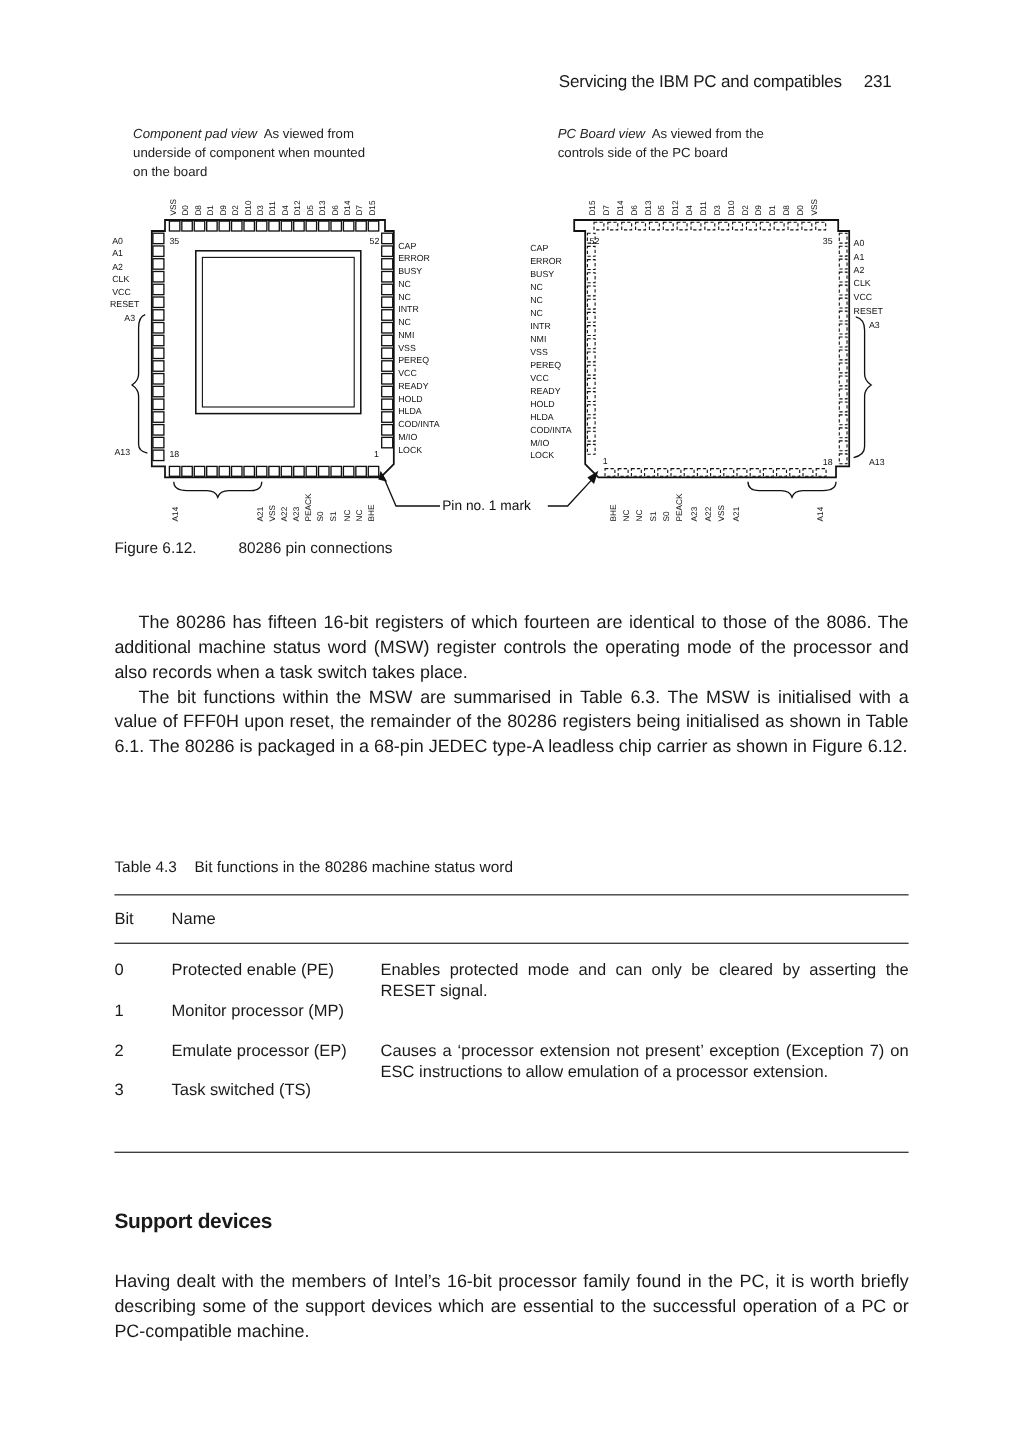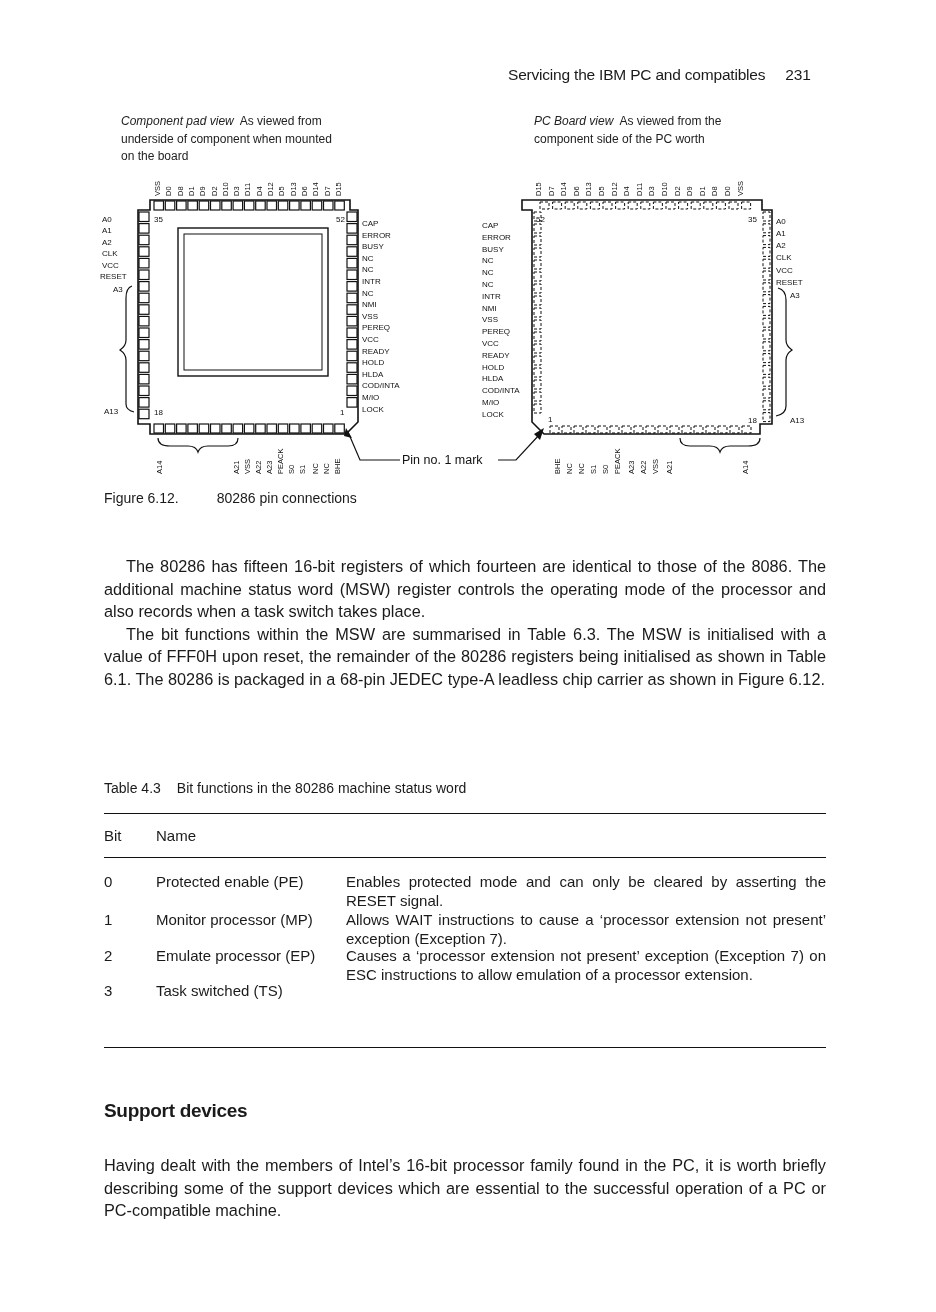--- a/index.html
+++ b/index.html
@@ -32,24 +32,24 @@
 <div class="abs runhead">
   <span>Servicing the IBM PC and compatibles</span><span class="pg">231</span>
 </div>
 
 <div class="abs cap" style="top:113px;left:121px;">
   <i>Component pad view</i>&nbsp;
   <span>As viewed from</span><br>
   <span>underside of component when mounted</span><br>
   <span>on the board</span>
 </div>
-<div class="abs cap" style="top:113px;left:534px;">
+<div class="abs cap" style="top:113px;left:507px;">
   <i>PC Board view</i>&nbsp;
   <span>As viewed from the</span><br>
-  <span>component side of the PC worth</span>
+  <span>controls side of the PC board</span>
 </div>
 
 <svg class="abs diag" style="top:170px;left:100px;" width="730" height="310" viewBox="0 0 730 310">
   <g font-size="8" fill="#111" stroke="none">
 
     <g id="ltop">
         <text x="0" y="0" transform="translate(60,26) rotate(-90)" font-size="7.5">VSS</text>
         <text x="0" y="0" transform="translate(71.3,26) rotate(-90)" font-size="7.5">D0</text>
         <text x="0" y="0" transform="translate(82.6,26) rotate(-90)" font-size="7.5">D8</text>
         <text x="0" y="0" transform="translate(93.9,26) rotate(-90)" font-size="7.5">D1</text>
@@ -372,21 +372,20 @@
 <div class="abs rule" style="top:857px;"></div>
 
 <div class="abs row" style="top:872px;height:38px;">
   <span class="c1">0</span>
   <span class="c2">Protected enable (PE)</span>
   <span class="c3">Enables protected mode and can only be cleared by asserting the RESET signal.</span>
 </div>
 <div class="abs row" style="top:910px;height:38px;">
   <span class="c1">1</span>
   <span class="c2">Monitor processor (MP)</span>
-  <span class="c3">Allows WAIT instructions to cause a ‘processor extension not present’ exception (Exception 7).</span>
 </div>
 <div class="abs row" style="top:946px;height:38px;">
   <span class="c1">2</span>
   <span class="c2">Emulate processor (EP)</span>
   <span class="c3">Causes a ‘processor extension not present’ exception (Exception 7) on ESC instructions to allow emulation of a processor extension.</span>
 </div>
 <div class="abs row" style="top:981px;height:57px;">
   <span class="c1">3</span>
   <span class="c2">Task switched (TS)</span>
 </div>

